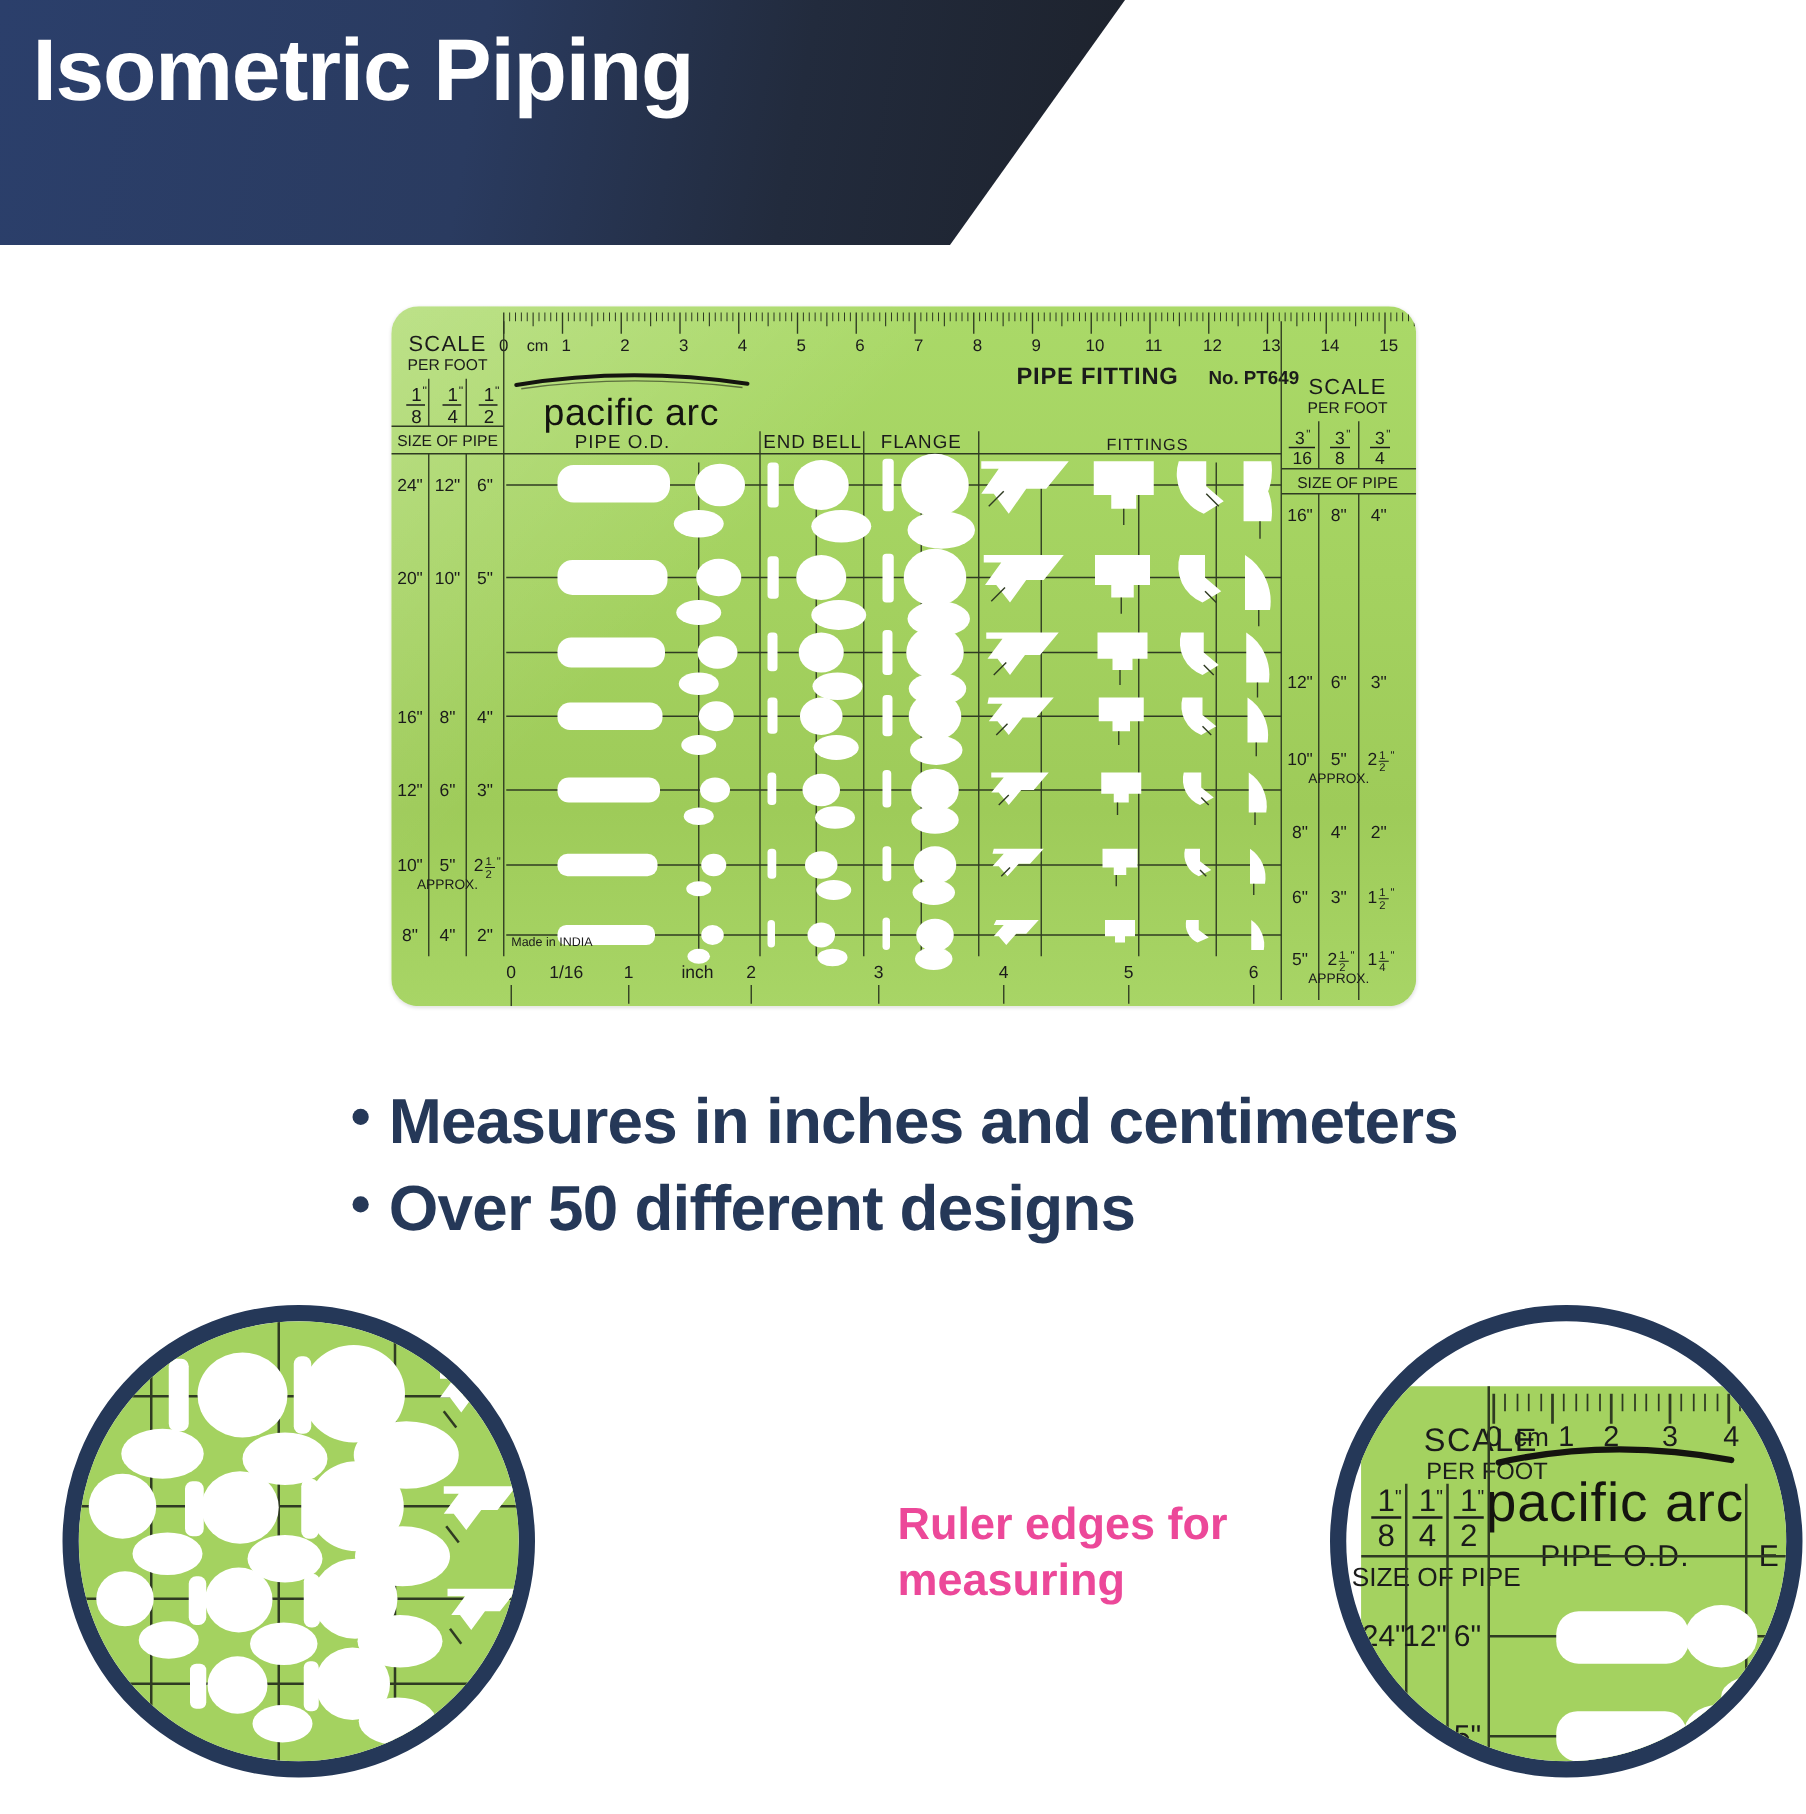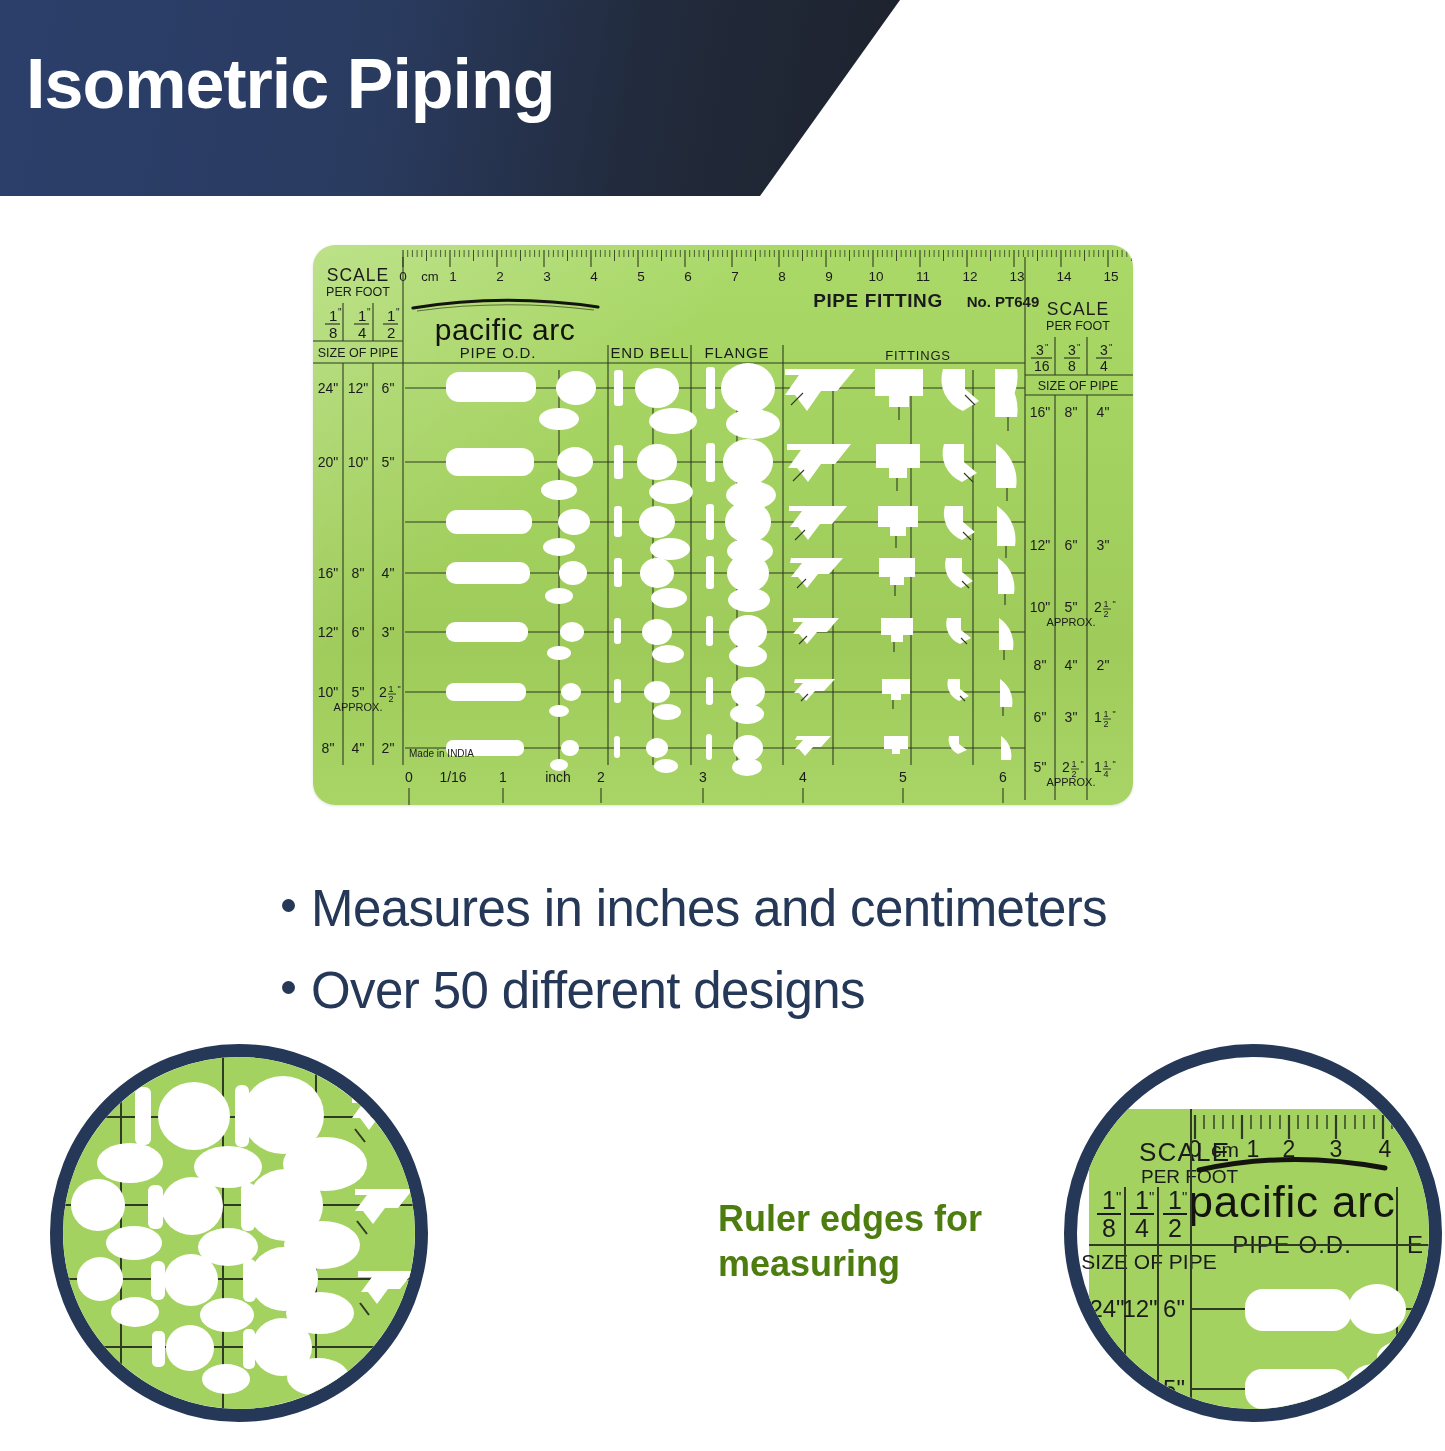--- a/index.html
+++ b/index.html
@@ -22,21 +22,21 @@
     position: absolute;
     left: 0; top: 0;
     width: 900px;
     height: 196px;
     background: linear-gradient(100deg, #2b3f6b 0%, #2a3b60 42%, #222b3d 70%, #1d222c 100%);
     clip-path: polygon(0 0, 900px 0, 760px 196px, 0 196px);
   }
   #header-title {
     position: absolute;
     left: 26px;
-    top: 48px;
+    top: 20px;
     font-size: 70px;
     font-weight: bold;
     color: #ffffff;
     letter-spacing: -1px;
     line-height: 1.05;
     white-space: nowrap;
     text-align: right;
   }
 
   
@@ -61,26 +61,25 @@
 
   
   #bullets {
     position: absolute;
     left: 282px;
     top: 862px;
     width: 1100px;
   }
   .bullet-line {
     font-size: 51px;
-    font-weight: normal;
+    font-weight: bold;
     color: #253858;
     letter-spacing: -0.6px;
     line-height: 1.38;
     white-space: nowrap;
-    margin-top: 12px;
   }
   .bullet-dot {
     display: inline-block;
     width: 13px; height: 13px;
     border-radius: 50%;
     background: #253858;
     margin-right: 16px;
     vertical-align: 14px;
   }
 
@@ -105,21 +104,21 @@
   .zoom-inner svg { position: absolute; }
 
   #callout-text {
     position: absolute;
     left: 718px;
     top: 1196px;
     width: 330px;
     font-size: 36px;
     font-weight: bold;
     line-height: 1.26;
-    color: #4d7c0f;
+    color: #ec4899;
   }
 
   .tpl-txt { font-family: "Liberation Sans", sans-serif; fill: #1b1b1b; }
   .brand-txt { font-family: "Liberation Sans", sans-serif; fill: #14140f; }
 </style>
 </head>
 <body>
 
 <div id="header-banner"></div>
 <div id="header-title">Isometric Piping</div>

